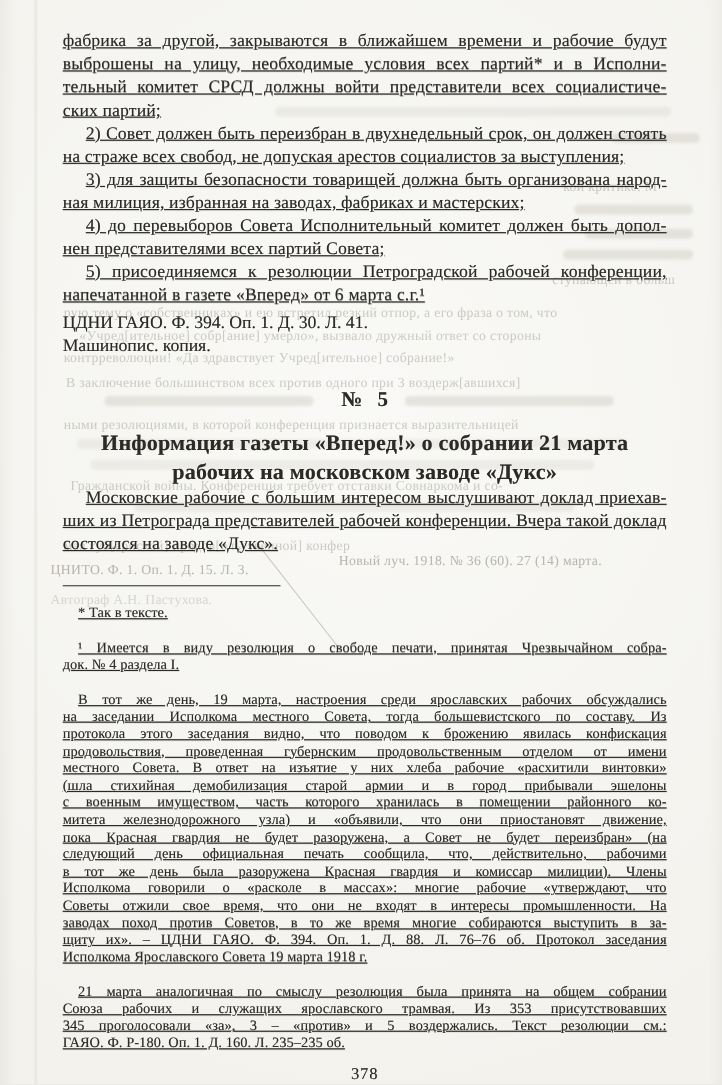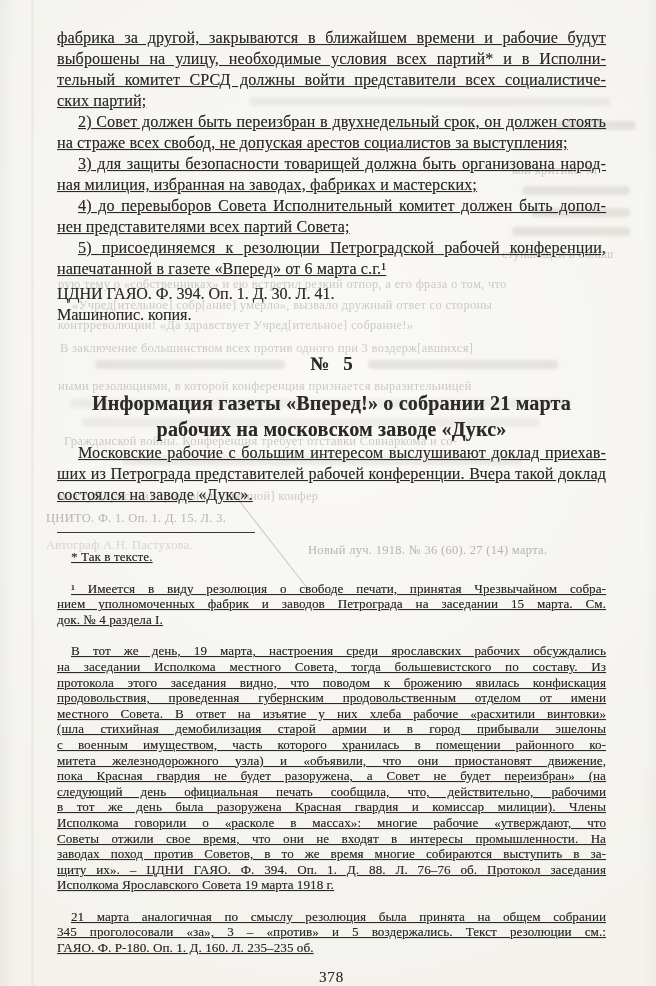--- a/index.html
+++ b/index.html
@@ -31,21 +31,21 @@
   }
   .g0{left:512px;top:163px;}
   .g1{left:502px;top:247px;}
   .g2{left:58px;top:277px;}
   .g3{left:72px;top:298px;}
   .g4{left:58px;top:318px;}
   .g5{left:60px;top:341px;}
   .g6{left:58px;top:379px;}
   .g7{left:64px;top:434px;}
   .g8{left:58px;top:489px;}
-  .g9{left:308px;top:503px;margin-top:40px;}
+  .g9{left:308px;top:503px;}
   .g10{left:46px;top:511px;}
   .g11{left:46px;top:538px;opacity:.4;}
   .b0{left:522px;top:186px;width:108px;}
   .b1{left:532px;top:208px;width:98px;}
   .b2{left:512px;top:227px;width:118px;}
   .b3{left:95px;top:360px;width:190px;}
   .b4{left:368px;top:360px;width:190px;}
   .b5{left:70px;top:399px;width:500px;opacity:.22;}
   .b6{left:82px;top:418px;width:458px;opacity:.22;}
   .b7{left:122px;top:456px;width:400px;opacity:.26;}
@@ -152,21 +152,20 @@
       </div>
 
     <div class="fn-rule"></div>
 
     <div class="footnotes">
         <div class="para">
           <div class="line last ind">* Так в тексте.</div>
         </div>
         <div class="para">
           <div class="line ind">¹ Имеется в виду резолюция о свободе печати, принятая Чрезвычайном собра-</div>
-          <div class="line">нием уполномоченных фабрик и заводов Петрограда на заседании 15 марта. См.</div>
           <div class="line last">док. № 4 раздела I.</div>
         </div>
         <div class="para">
           <div class="line ind">В тот же день, 19 марта, настроения среди ярославских рабочих обсуждались</div>
           <div class="line">на заседании Исполкома местного Совета, тогда большевистского по составу. Из</div>
           <div class="line">протокола этого заседания видно, что поводом к брожению явилась конфискация</div>
           <div class="line">продовольствия, проведенная губернским продовольственным отделом от имени</div>
           <div class="line">местного Совета. В ответ на изъятие у них хлеба рабочие «расхитили винтовки»</div>
           <div class="line">(шла стихийная демобилизация старой армии и в город прибывали эшелоны</div>
           <div class="line">с военным имуществом, часть которого хранилась в помещении районного ко-</div>
@@ -175,20 +174,21 @@
           <div class="line">следующий день официальная печать сообщила, что, действительно, рабочими</div>
           <div class="line">в тот же день была разоружена Красная гвардия и комиссар милиции). Члены</div>
           <div class="line">Исполкома говорили о «расколе в массах»: многие рабочие «утверждают, что</div>
           <div class="line">Советы отжили свое время, что они не входят в интересы промышленности. На</div>
           <div class="line">заводах поход против Советов, в то же время многие собираются выступить в за-</div>
           <div class="line">щиту их». – ЦДНИ ГАЯО. Ф. 394. Оп. 1. Д. 88. Л. 76–76 об. Протокол заседания</div>
           <div class="line last">Исполкома Ярославского Совета 19 марта 1918 г.</div>
         </div>
         <div class="para">
           <div class="line ind">21 марта аналогичная по смыслу резолюция была принята на общем собрании</div>
+          <div class="line">Союза рабочих и служащих ярославского трамвая. Из 353 присутствовавших</div>
           <div class="line">345 проголосовали «за», 3 – «против» и 5 воздержались. Текст резолюции см.:</div>
           <div class="line last">ГАЯО. Ф. Р-180. Оп. 1. Д. 160. Л. 235–235 об.</div>
         </div>
       </div>
 
     <div class="page-num">378</div>
   </div>
 </div>
 
 </body></html>

